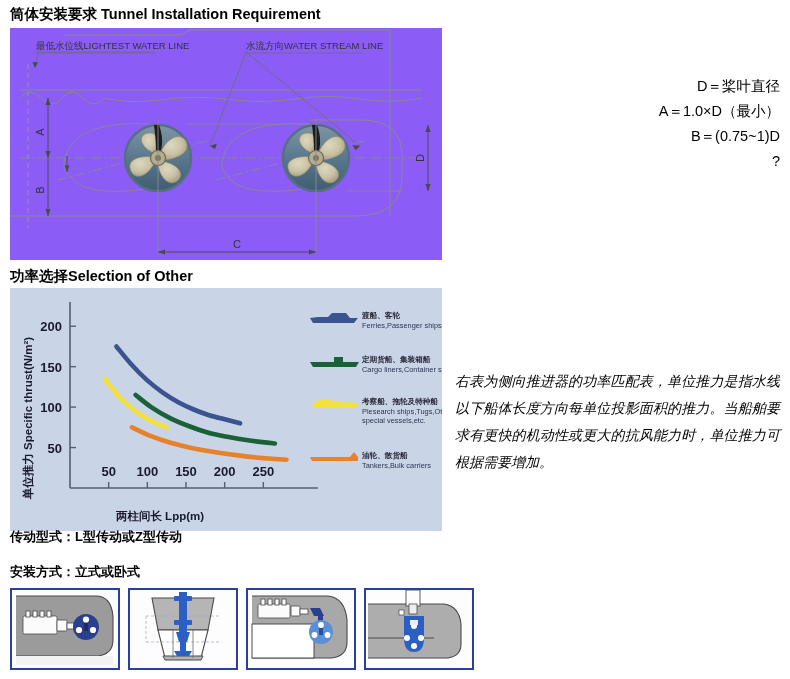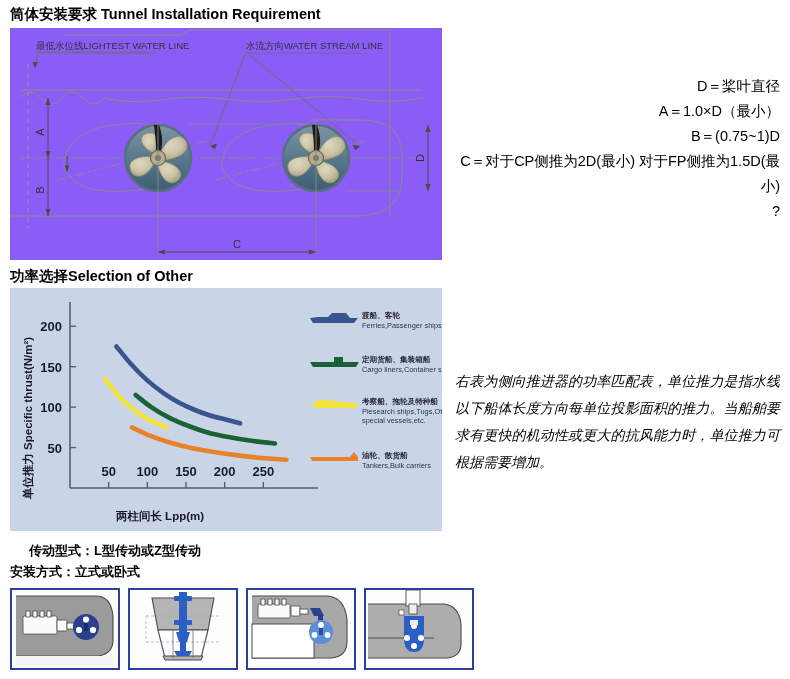--- a/index.html
+++ b/index.html
@@ -24,21 +24,21 @@
   }
   #title-tunnel{left:10px;top:5px;}
   #title-power{left:10px;top:267px;}
 
   .sub-line{
     position:absolute;
     font-size:13px;
     font-weight:bold;
     white-space:nowrap;
   }
-  #line-drive{left:10px;top:542px;margin-left:19px;}
+  #line-drive{left:10px;top:528px;}
   #line-mount{left:10px;top:563px;}
 
   
   #drawing{
     position:absolute;left:10px;top:28px;width:432px;height:232px;
     background:#8b5cf6;
   }
   #drawing svg{display:block;}
 
   .dimlabel{
@@ -255,21 +255,20 @@
         <path d="M178 96 L300 96"></path>
         <path d="M336 163 L392 163"></path>
       </g>
     </svg>
   </div>
 
   <div id="formulas">
     <div>D＝桨叶直径</div>
     <div>A＝1.0×D（最小）</div>
     <div>B＝(0.75~1)D</div>
-    <div>C＝对于CP侧推为2D(最小) 对于FP侧推为1.5D(最小)</div>
     <div>?</div>
   </div>
 
   <div class="sec-title" id="title-power">功率选择Selection of Other</div>
 
   <div id="chart-wrap">
     <svg id="chart-svg" width="432" height="243" viewBox="0 0 432 243" xmlns="http://www.w3.org/2000/svg">
       <rect x="0" y="0" width="432" height="243" fill="#c9d4e7"></rect>
       <g id="chart-axes">
           <path d="M60 14 L60 200" stroke="#555f72" stroke-width="1.6" fill="none"></path>

